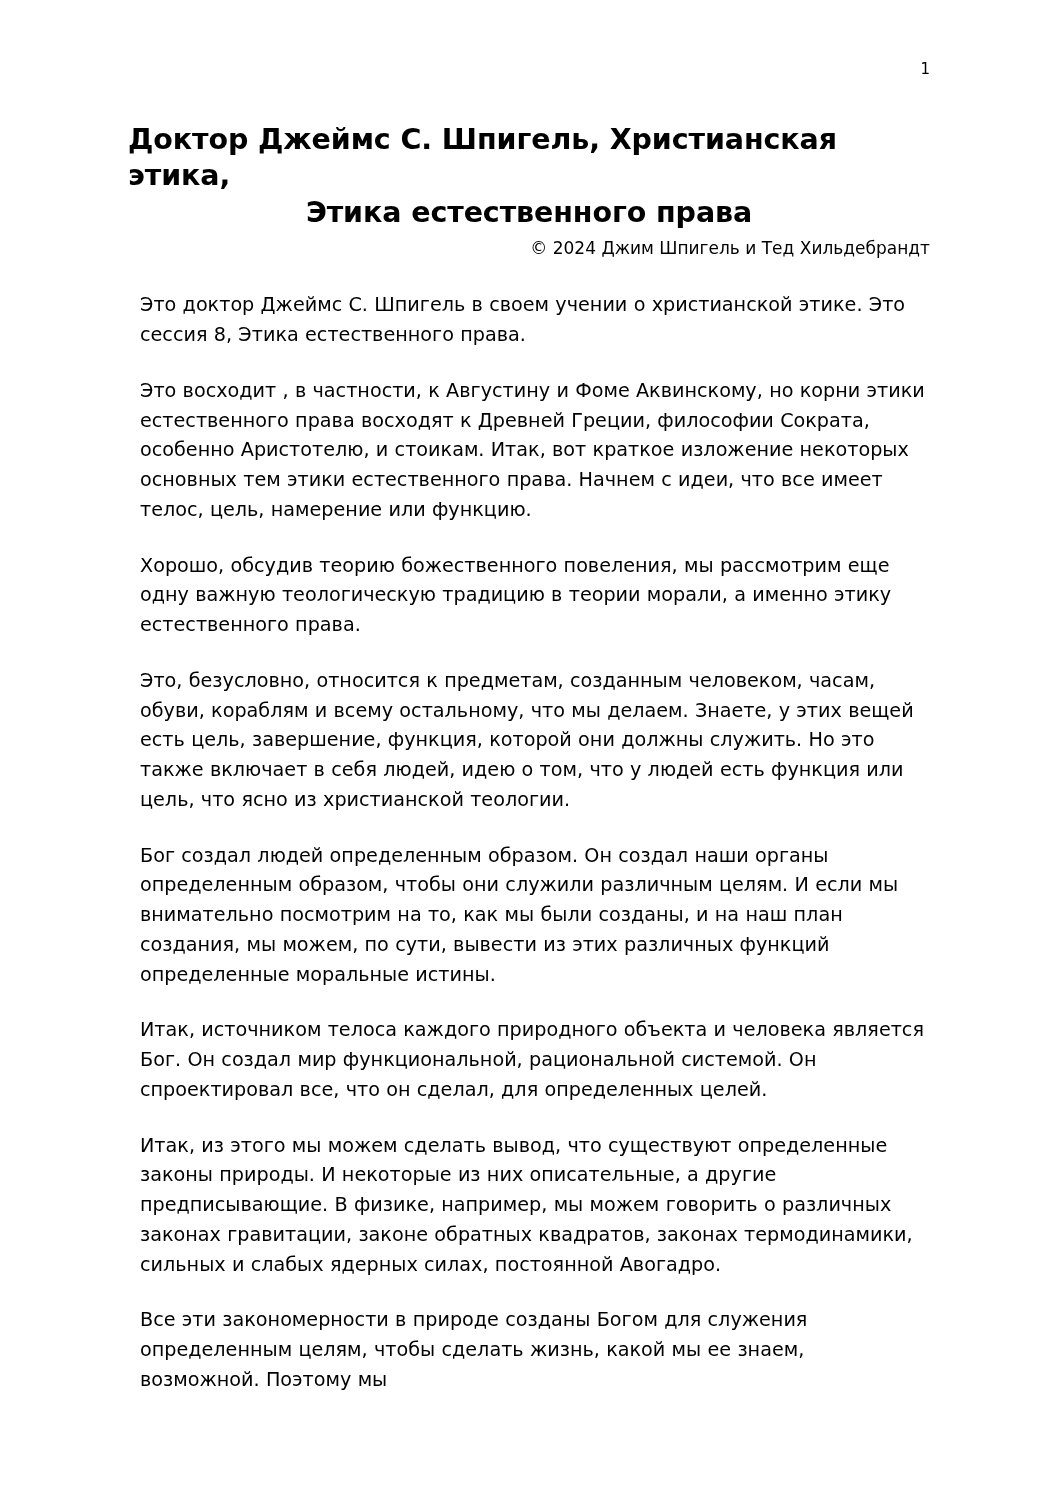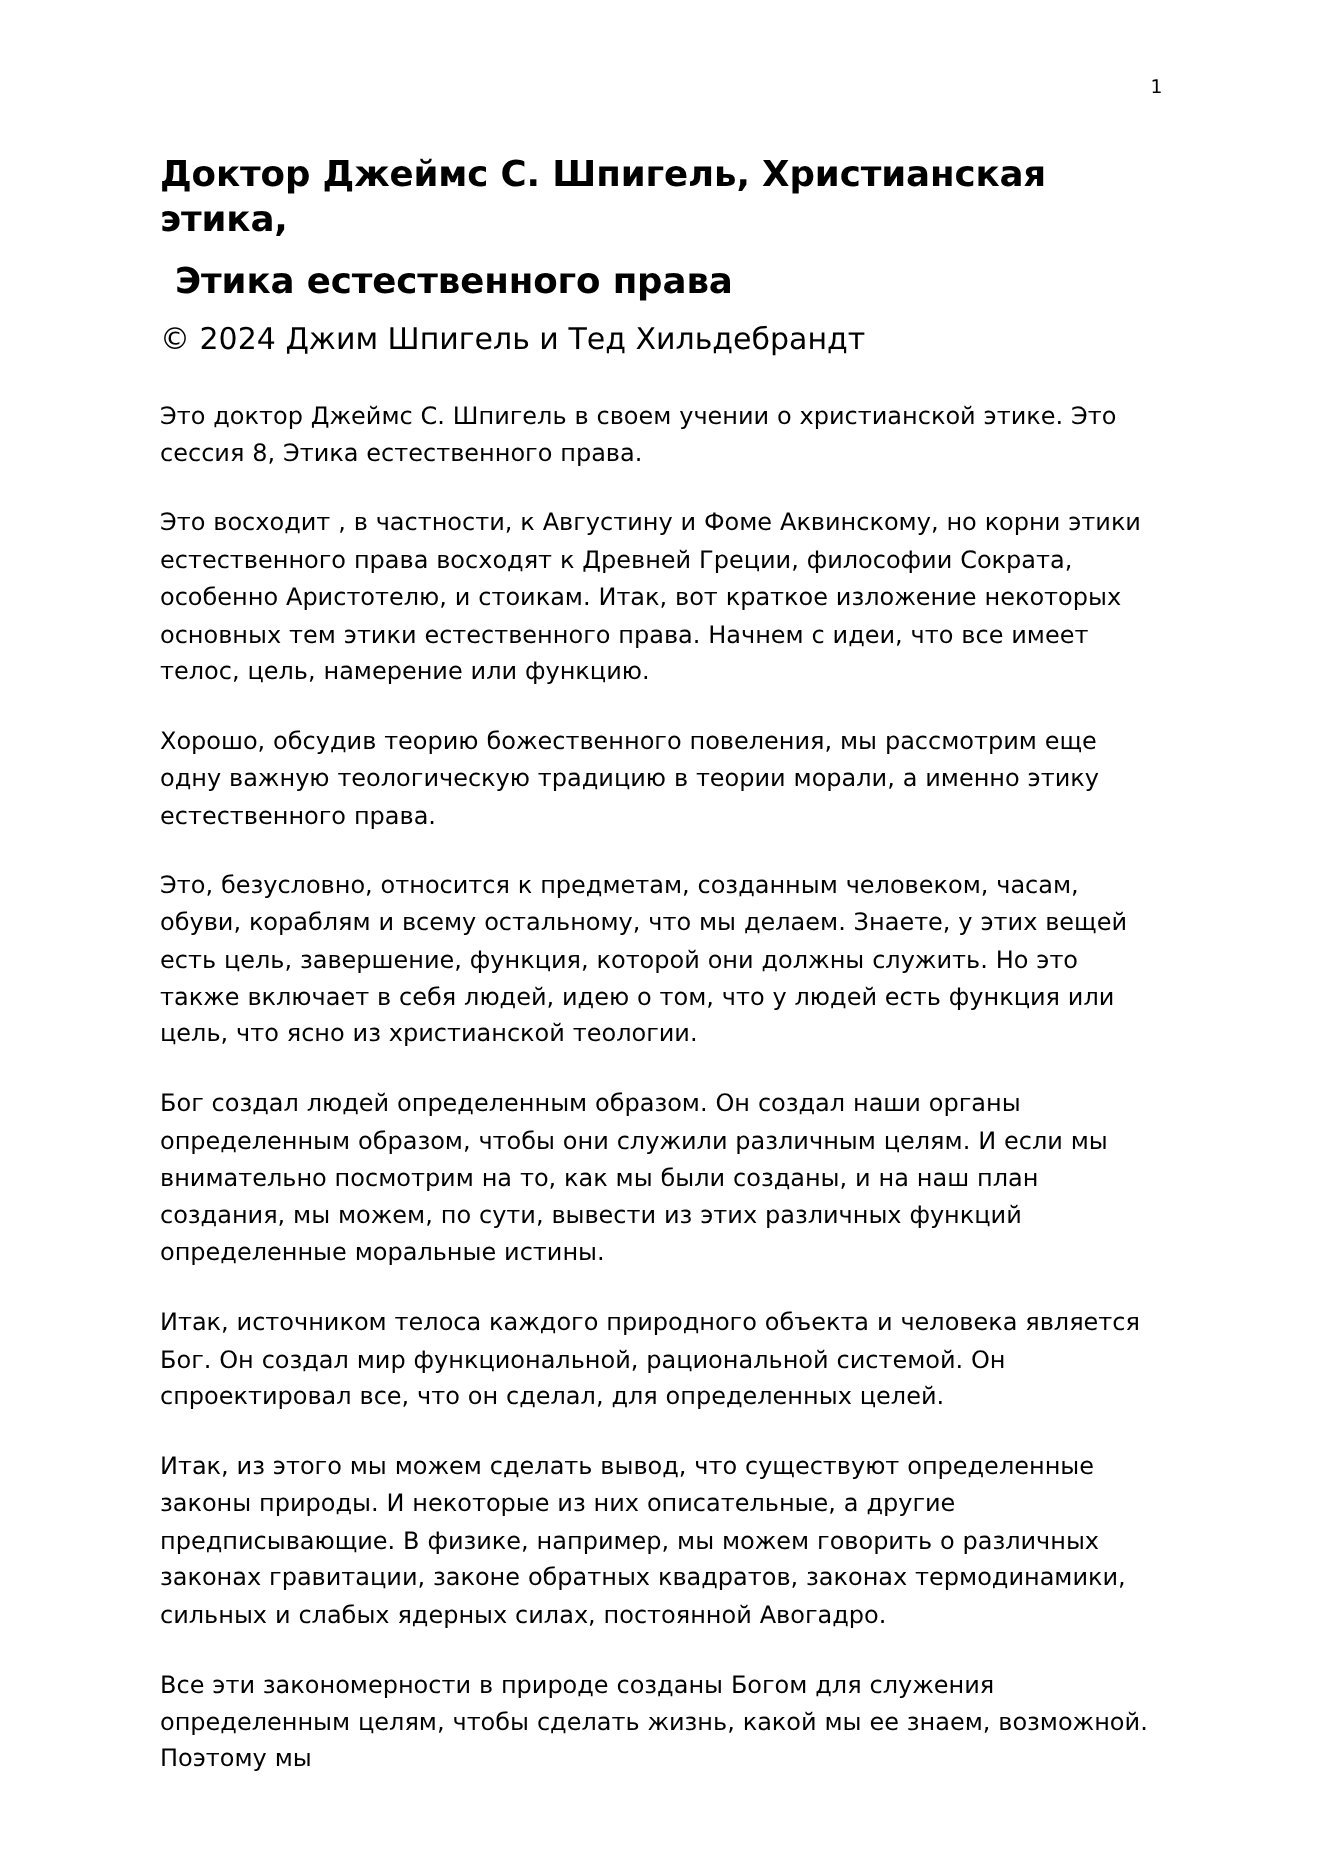--- a/index.html
+++ b/index.html
@@ -35,41 +35,41 @@
     font-weight: bold;
     font-size: 28.5px;
     line-height: 1.28;
     margin: 62px 0 0 0;
     letter-spacing: -0.1px;
   }
   .doc-title .line2 {
     display: block;
   }
   .doc-subtitle {
-    text-align: left;
+    text-align: center;
     font-weight: bold;
     font-size: 28.5px;
     line-height: 1.28;
-    margin: 12px;
+    margin: 0;
     letter-spacing: -0.1px;
   }
   .copyright {
-    text-align: left;
-    font-size: 24px;
+    text-align: right;
+    font-size: 17px;
     line-height: 1.35;
     margin: 6px 0 0 0;
   }
   .body-text {
     margin: 0;
     padding: 0;
   }
   .body-text p {
     font-size: 19.2px;
     line-height: 1.55;
-    margin: 26px 0 0 0;
+    margin: 26px 0 0 12px;
     text-align: left;
     word-spacing: 0.2px;
   }
   .body-text p:first-child {
     margin-top: 30px;
   }
 </style>
 </head>
 <body>
 

